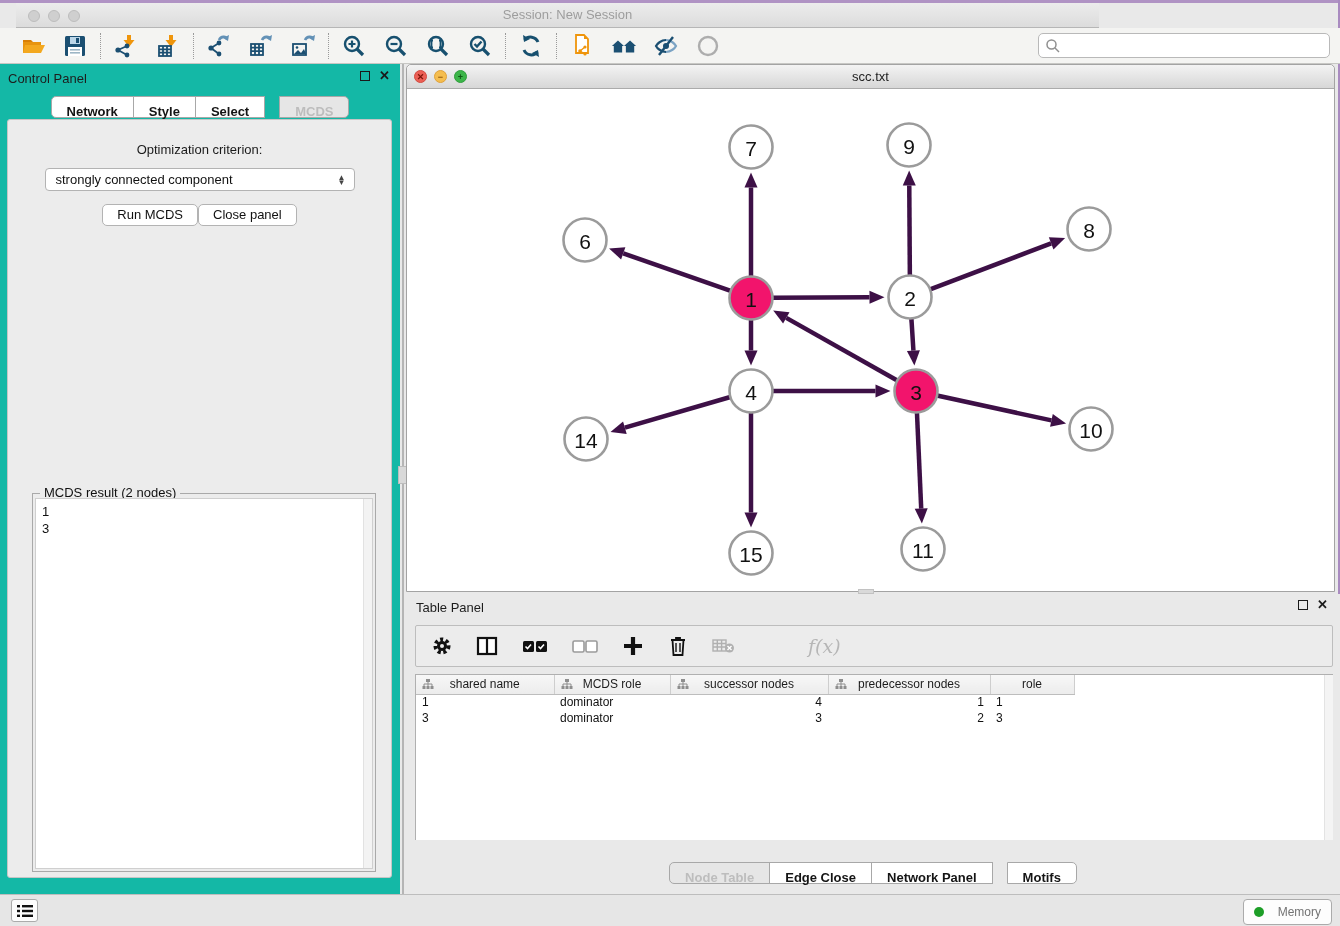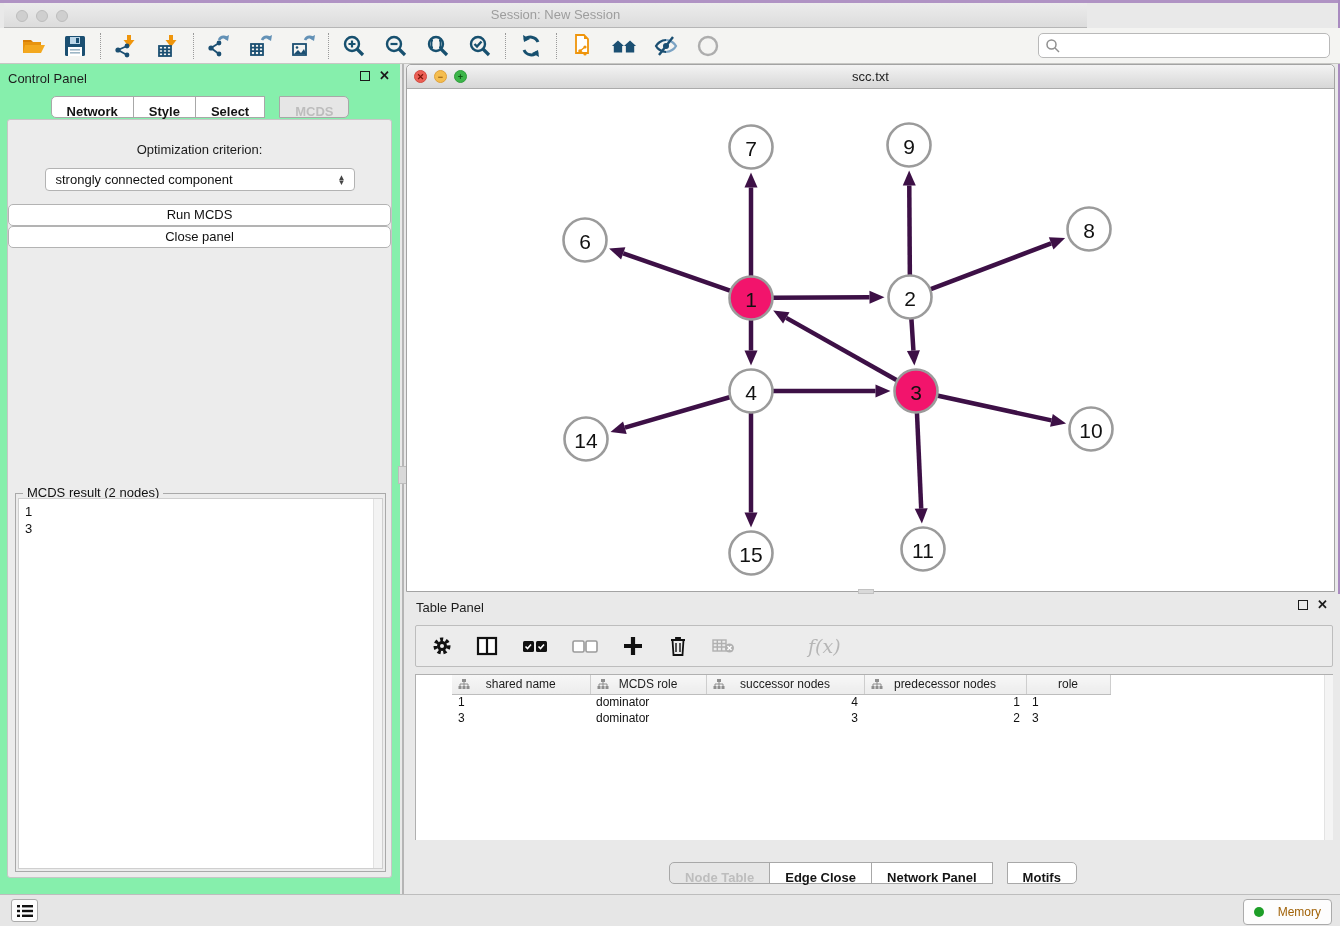--- a/index.html
+++ b/index.html
@@ -2,62 +2,62 @@
 <html><head>
 <meta charset="utf-8">
 <style>
   * { box-sizing: border-box; margin: 0; padding: 0; }
   html,body { width:1340px; height:926px; }
   body { font-family:"Liberation Sans",sans-serif; background:#e9e9e9; position:relative; overflow:hidden; }
 
   
   .purple-top { position:absolute; left:0; top:0; width:1340px; height:3px; background:#b093c4; }
   .purple-right { position:absolute; right:0; top:0; width:2px; height:926px; background:#a98bc0; }
-  .titlebar { position:absolute; left:4px; top:3px; width:1083px; height:25px;
+  .titlebar { position:absolute; left:16px; top:3px; width:1083px; height:25px;
     background:linear-gradient(#ececec,#dcdcdc); border-bottom:1px solid #b6b6b6;padding-left:20px; }
   .titlebar .title { text-align:center; line-height:24px; font-size:13px; color:#9d9d9d; }
   .tl { position:absolute; top:7px; width:12px; height:12px; border-radius:50%;
     background:#cfcfcf; border:1px solid #bdbdbd; }
 
   
   .toolbar { position:absolute; left:0; top:28px; width:1340px; height:36px;
     background:#f4f4f2; border-bottom:1px solid #c7c7c4; display:flex; align-items:center; padding-left:8px; }
   .tb-group { display:flex; align-items:center; gap:16px; padding:0 12px; }
   .tb-sep { width:1px; height:26px; border-left:1px dotted #9a9a9a; }
   .tb-icon { width:26px; height:26px; display:flex; align-items:center; justify-content:center; cursor:default; }
   .searchbox { position:absolute; right:10px; top:5px; width:292px; height:25px; background:#fff;
     border:1px solid #b9b9b9; border-radius:5px; display:flex; align-items:center; padding-left:6px; }
   .searchbox input { border:none; outline:none; flex:1; font-size:13px; height:20px; background:transparent; }
 
   
-  .control-panel { position:absolute; left:0; top:64px; width:400px; height:830px; background:#86efac; }
+  .control-panel { position:absolute; left:0; top:64px; width:400px; height:830px; background:#14b8a6; }
   .cp-header { position:relative; height:28px; }
   .cp-title { position:absolute; left:8px; top:7px; font-size:13px; color:#1d1d1d; }
   .win-btns { position:absolute; right:10px; top:7px; display:flex; gap:9px; align-items:center; }
   .float-btn { width:10px; height:10px; border:1.6px solid #1a1a1a; background:transparent; }
   .close-btn { font-size:13px; font-weight:bold; color:#1a1a1a; line-height:10px; }
   .seg-item { background:#fff; border:1px solid #a8a8a8; padding:4px 15px; height:22px; line-height:21px;
     font-size:13px; font-weight:600; color:#141414; margin-left:-1px; }
   .seg-item:first-child { border-radius:5px 0 0 5px; margin-left:0; }
   .seg-item:last-child { border-radius:0 5px 5px 0;margin-left:14px; }
   .seg-item.sel-disabled { background:#e6e6e6; color:#bdbdbd; }
   .cp-tabs { position:absolute; left:0; right:0; top:32px; display:flex; justify-content:center; }
 
   .cp-content { position:absolute; left:7px; top:55px; width:385px; height:759px;
     background:#ececec; border:1px solid #c6c6c6; border-radius:3px; }
   .opt-label { text-align:center; margin-top:22px; font-size:13px; color:#1b1b1b; }
   .dropdown { width:310px; height:23px; margin:11px auto 0; background:#fff; border:1px solid #b3b3b3;
     border-radius:4px; display:flex; align-items:center; padding:0 8px 0 10px; font-size:13px; color:#111;justify-content:center; }
   .dropdown .dd-text { flex:1; }
   .dd-arrows { display:flex; flex-direction:column; align-items:center; line-height:5px; font-size:8px; color:#444; }
-  .btn-row { display:flex; justify-content:center; margin-top:13px;flex-direction:column; }
+  .btn-row { display:flex; justify-content:center; margin-top:13px; }
   .push-btn { background:#fff; border:1px solid #b3b3b3; border-radius:5px; height:22px; padding:0 14px;
     font-size:13px; color:#111; line-height:20px; }
 
-  .result-box { position:absolute; left:7px; top:373px; width:371px; height:379px;
+  .result-box { position:absolute; left:24px; top:373px; width:344px; height:379px;
     border:1px solid #a9a9a9; }
   .result-legend { position:absolute; left:7px; top:-9px; background:#ececec; padding:0 4px; font-size:13px; color:#111; }
   .result-inner { position:absolute; left:2px; right:2px; top:4px; bottom:2px; background:#fff;
     border:1px solid #cfcfcf; }
   .result-text { padding:4px 6px; font-size:13px; line-height:17px; color:#111; white-space:pre-line; }
   .result-scroll { position:absolute; right:0; top:0; bottom:0; width:9px; background:#f3f3f3; border-left:1px solid #e2e2e2; }
 
   
   .v-splitter { position:absolute; left:402px; top:64px; width:2px; height:830px; background:#b5b5b5; }
   .v-grip { position:absolute; left:398px; top:466px; width:9px; height:18px; background:#d9d9d9; border:1px solid #bdbdbd; }
@@ -76,38 +76,38 @@
   
   .table-panel { position:absolute; left:406px; top:594px; width:934px; height:300px; background:#e9e9e9; }
   .tp-header { position:relative; height:26px; }
   .tp-title { position:absolute; left:10px; top:6px; font-size:13px; color:#1d1d1d; }
   .tp-toolbar { position:absolute; left:9px; top:31px; width:918px; height:42px; background:#ececec;
     border:1px solid #bdbdbd; border-radius:2px; display:flex; align-items:center; gap:24px; padding-left:16px; }
   .tp-icon { display:flex; align-items:center; justify-content:center; height:26px; }
   .fx { font-family:"DejaVu Serif",serif; font-style:italic; font-size:19px; color:#b6b6b6;margin-left:48px; }
 
   .tp-tablewrap { position:absolute; left:9px; top:80px; width:918px; height:166px; background:#fff;
-    border-top:1px solid #b0b0b0; border-left:1px solid #b0b0b0;padding-left:36px; }
+    border-top:1px solid #b0b0b0; border-left:1px solid #b0b0b0; }
   table.nodes { border-collapse:collapse; table-layout:fixed; }
   table.nodes th { height:19px; background:linear-gradient(#f7f7f7,#ececec); border-right:1px solid #cecece;
     border-bottom:1px solid #bdbdbd; font-size:12px; font-weight:normal; color:#1c1c1c; position:relative; text-align:center; }
   table.nodes td { height:16px; font-size:12px; color:#111; padding:0 6px; }
   td.r { text-align:right; padding-right:16px; }
   td.l2 { padding-left:10px; }
   .tree-ic { position:absolute; left:6px; top:4px; }
   .tp-scroll { position:absolute; right:0; top:0; bottom:0; width:9px; background:#f4f4f4; border-left:1px solid #e3e3e3; }
 
   .tp-tabs { position:absolute; left:0; right:0; top:268px; display:flex; justify-content:center; }
 
   
   .status-bar { position:absolute; left:0; top:894px; width:1340px; height:32px; background:#e6e6e6; border-top:1px solid #bdbdbd; }
   .sb-left-btn { position:absolute; left:11px; top:4px; width:27px; height:23px; background:#fdfdfd;
     border:1px solid #ababab; border-radius:3px; display:flex; align-items:center; justify-content:center; }
   .memory-btn { position:absolute; right:8px; top:4px; height:23px; background:#fdfdfd; border:1px solid #ababab;
-    border-radius:4px; display:flex; align-items:center; gap:14px; padding:12px 10px; font-size:12px; color:#a16207; }
+    border-radius:4px; display:flex; align-items:center; gap:14px; padding:12px 10px; font-size:12px; color:#737373; }
   .mem-dot { width:10px; height:10px; border-radius:50%; background:#1d9e27; }
 </style>
 </head>
 <body>
 
 <div class="purple-top"></div>
 <div class="purple-right"></div>
 
 <div class="titlebar">
   <span class="tl" style="left:12px"></span>

